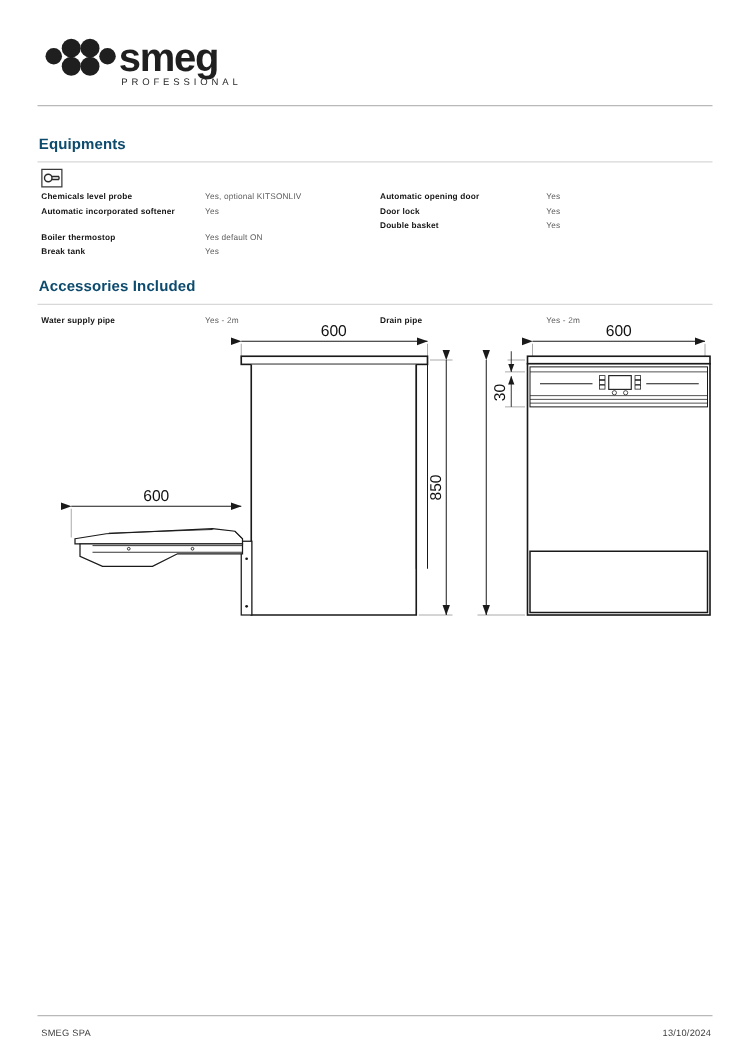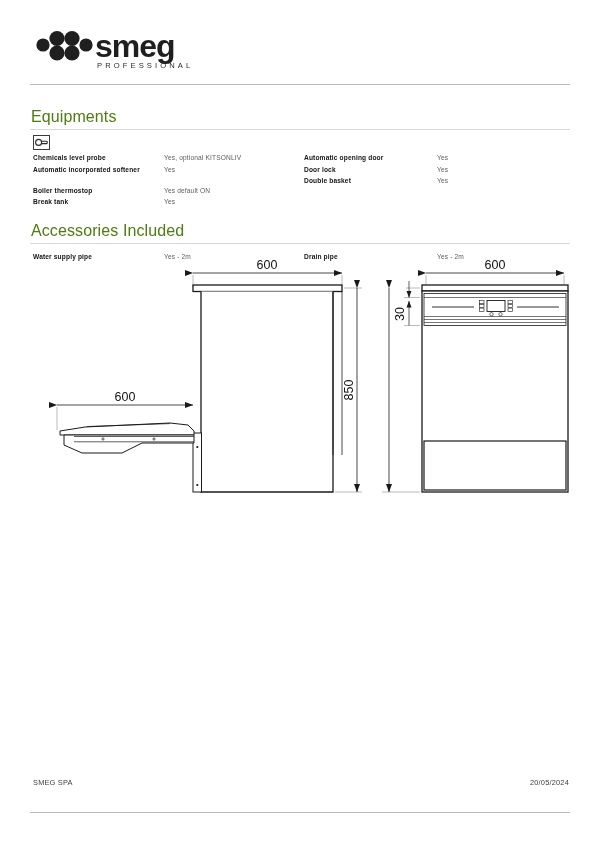--- a/index.html
+++ b/index.html
@@ -25,24 +25,24 @@
 
   .rule {
     position:absolute; border-top:1px solid #b9b9b9;
   }
   .rule-header { left:30px; top:84px; width:540px; }
   .rule-footer { left:30px; top:812px; width:540px; }
 
   
   .sec-head {
     position:absolute;
-    font-size:16px;
-    font-weight:400;
+    font-size:12px;
+    font-weight:700;
     letter-spacing:.1px;
-    color:#4d7c0f;
+    color:#0c4a6e;
   }
   .sec-rule {
     position:absolute; border-top:1px solid #d8d8d8;
     left:30px; width:540px;
   }
 
   #equip-head { left:31px; top:108px; }
   #equip-rule { top:129px; }
   #acc-head   { left:31px; top:222px;text-align:right; }
   #acc-rule   { top:243px; }
@@ -72,21 +72,21 @@
 
   
   .draw {
     position:absolute; left:12px; top:255px;
     width:600px; height:260px;
   }
   .draw svg { display:block; }
 
   
   .foot {
-    position:absolute; top:778px;
+    position:absolute; top:822px;
     font-size:7.4px; color:#3d3d3d; letter-spacing:.2px;
   }
   #foot-left  { left:33px; }
   #foot-right { right:31px; text-align:right; }
 </style>
 </head>
 <body>
 
 <div class="page">
 
@@ -247,15 +247,15 @@
       <text x="341" y="135" text-anchor="middle" font-size="12.5" font-family="'Liberation Sans', sans-serif" fill="#111" transform="rotate(-90 341 135)">850</text>
 
       <text x="483" y="14" text-anchor="middle" font-size="12.5" font-family="'Liberation Sans', sans-serif" fill="#111">600</text>
 
       <text x="392" y="59" text-anchor="middle" font-size="12.5" font-family="'Liberation Sans', sans-serif" fill="#111" transform="rotate(-90 392 59)">30</text>
     </svg>
   </div>
 
   <div class="rule rule-footer"></div>
   <div class="foot" id="foot-left">SMEG SPA</div>
-  <div class="foot" id="foot-right">20/05/2024</div>
+  <div class="foot" id="foot-right">13/10/2024</div>
 
 </div>
 
 </body></html>

